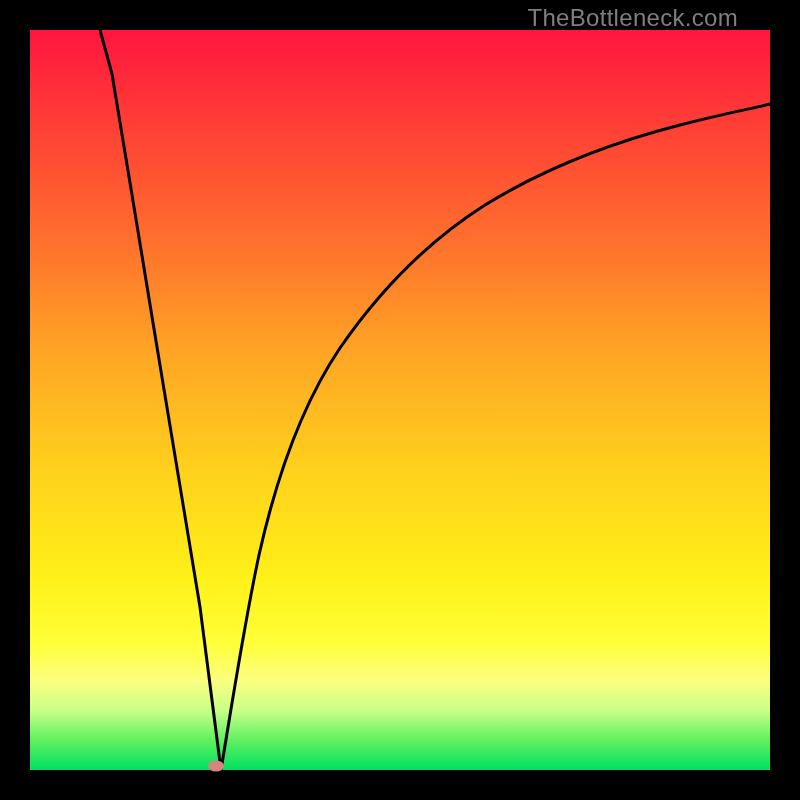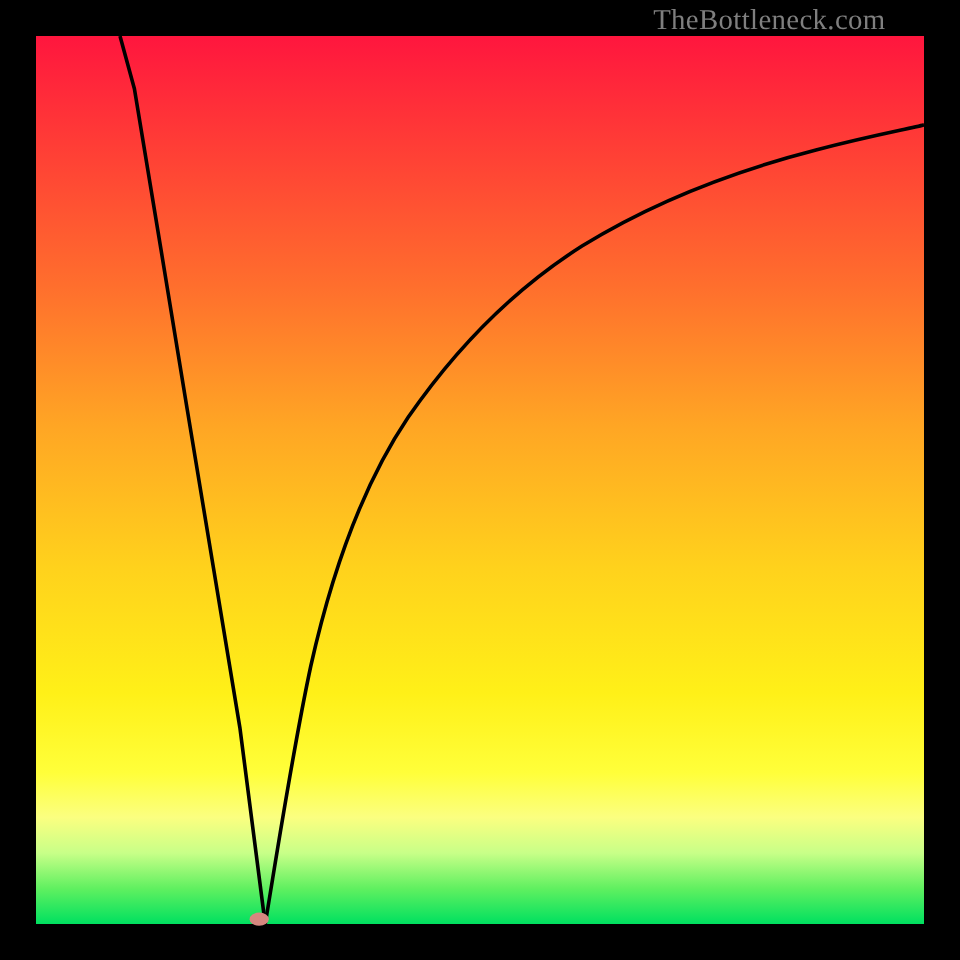--- a/index.html
+++ b/index.html
@@ -9,21 +9,20 @@
     height: 800px;
     overflow: hidden;
     background: #000;
     font-family: Arial, Helvetica, sans-serif;
   }
   .frame {
     position: relative;
     width: 748px;
     height: 800px;
     background: #000;
-    font-family: Liberation Serif, serif;
   }
   .plot-area {
     position: absolute;
     left: 30px;
     top: 30px;
     width: 740px;
     height: 740px;
     
     background: linear-gradient(to bottom,
       #ff163e 0%,

